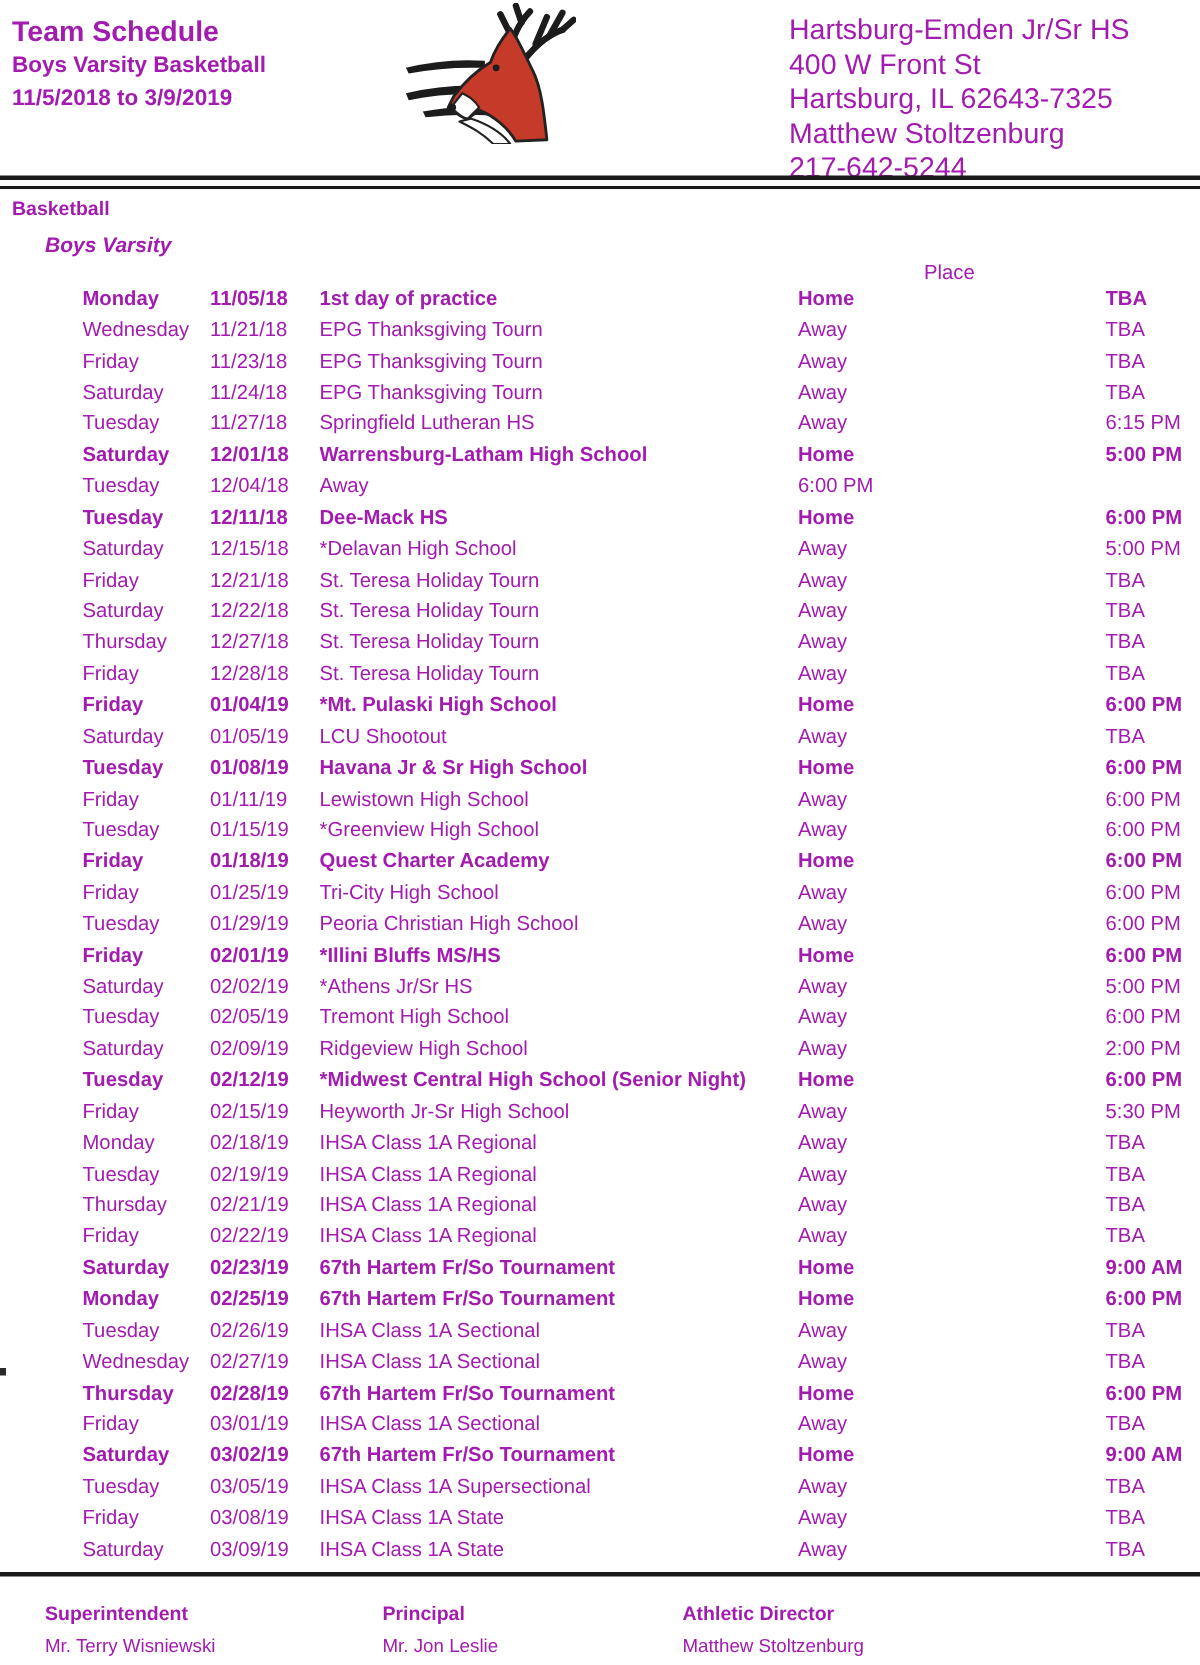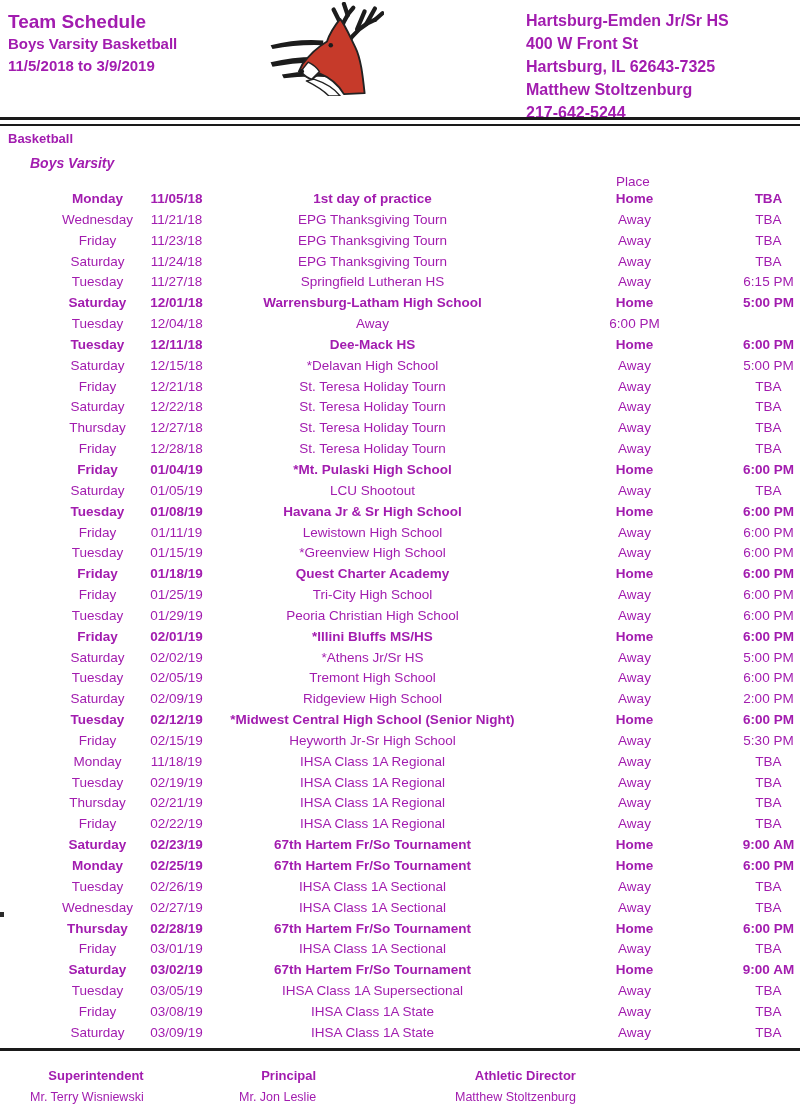--- a/index.html
+++ b/index.html
@@ -16,54 +16,54 @@
 
   
   .title-block { position: absolute; left: 8px; top: 10px; }
   .title-block .t1 { font-size: 19px; font-weight: 700; line-height: 23px; }
   .title-block .t2 { font-size: 15px; font-weight: 700; line-height: 22px; }
   .title-block .t3 { font-size: 15px; font-weight: 700; line-height: 22px; }
 
   .logo-wrap { position: absolute; left: 270px; top: 2px; width: 114px; height: 94px; }
 
   .school-block { position: absolute; left: 526px; top: 9px; }
-  .school-block div { font-size: 16px; font-weight: 700; line-height: 23px; white-space: nowrap; }
+  .school-block div { font-size: 19px; font-weight: 400; line-height: 23px; white-space: nowrap; }
 
   .rule { position: absolute; left: 0; right: 0; background: #1a1a1a; }
   .rule-top-1 { top: 117px; height: 3px; }
   .rule-top-2 { top: 124px; height: 2px; }
   .rule-bottom { top: 1048px; height: 3px; }
 
   
   .sport-heading { position: absolute; left: 8px; top: 131px; font-size: 13px; font-weight: 700; }
   .team-heading  { position: absolute; left: 30px; top: 155px; font-size: 14px; font-weight: 700; font-style: italic; }
 
   
   .sched { position: absolute; left: 0; right: 0; top: 175px; }
   .grid-row {
     display: grid;
     grid-template-columns: 85px 73px 319px 205px 1fr;
     padding-left: 55px;
     font-size: 13.5px;
     white-space: nowrap;
   }
   .sched-header { height: 14px; line-height: 14px; font-weight: 400; gap: 28px; }
-  .row { height: 20.85px; line-height: 20.85px; text-align: center; }
+  .row { height: 20.85px; line-height: 20.85px; }
   .row.bold { font-weight: 700; }
   .cell { overflow: hidden; }
 
   
   .margin-tick { position: absolute; left: 0; top: 912px; width: 4px; height: 5px; background: #2a2a2a; }
 
   
   .footer-col { position: absolute; top: 1068px; }
-  .footer-col .flabel { font-size: 13px; font-weight: 700; line-height: 16px; text-align: right; }
+  .footer-col .flabel { font-size: 13px; font-weight: 700; line-height: 16px; }
   .footer-col .fname  { font-size: 12.5px; font-weight: 400; margin-top: 6px; line-height: 15px; }
   .fc-0 { left: 30px; }
-  .fc-1 { left: 239px; }
+  .fc-1 { left: 255px; }
   .fc-2 { left: 455px; }
 </style>
 </head>
 <body>
 
 <div id="page">
 
   <div class="title-block">
     <div class="t1">Team Schedule</div>
     <div class="t2">Boys Varsity Basketball</div>
@@ -305,21 +305,21 @@
         </div>
         <div class="grid-row row">
           <span class="cell cell-day">Friday</span>
           <span class="cell cell-date">02/15/19</span>
           <span class="cell cell-event">Heyworth Jr-Sr High School</span>
           <span class="cell cell-place">Away</span>
           <span class="cell cell-time">5:30 PM</span>
         </div>
         <div class="grid-row row">
           <span class="cell cell-day">Monday</span>
-          <span class="cell cell-date">11/18/19</span>
+          <span class="cell cell-date">02/18/19</span>
           <span class="cell cell-event">IHSA Class 1A Regional</span>
           <span class="cell cell-place">Away</span>
           <span class="cell cell-time">TBA</span>
         </div>
         <div class="grid-row row">
           <span class="cell cell-day">Tuesday</span>
           <span class="cell cell-date">02/19/19</span>
           <span class="cell cell-event">IHSA Class 1A Regional</span>
           <span class="cell cell-place">Away</span>
           <span class="cell cell-time">TBA</span>

